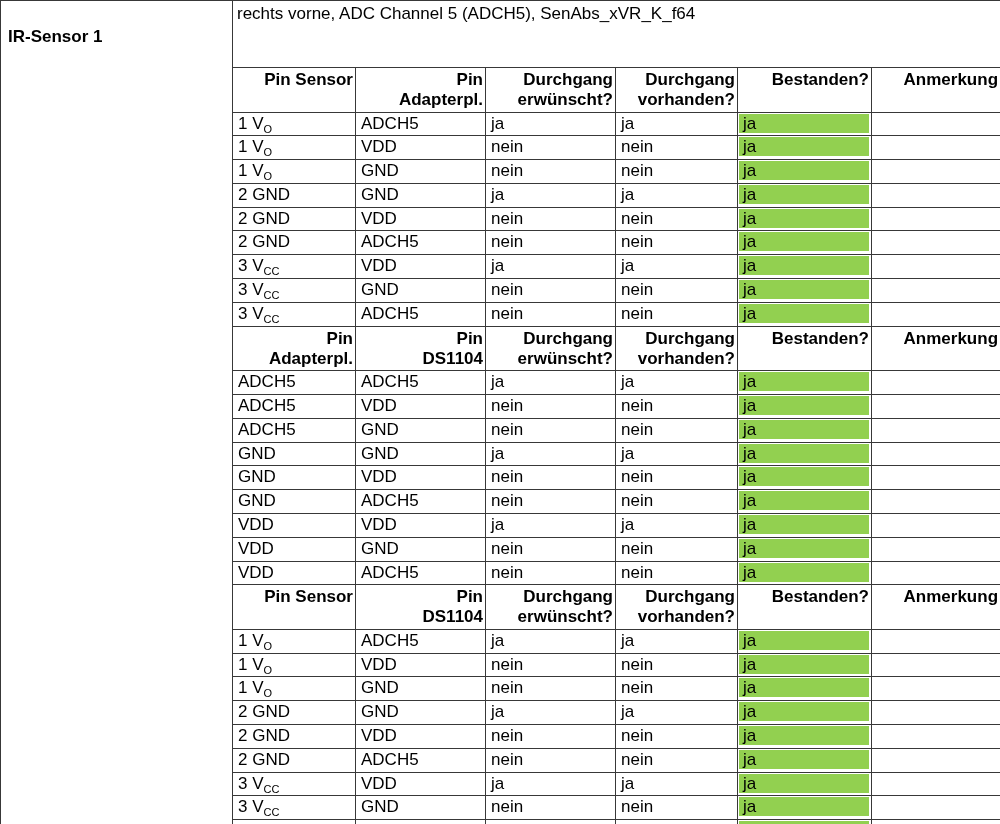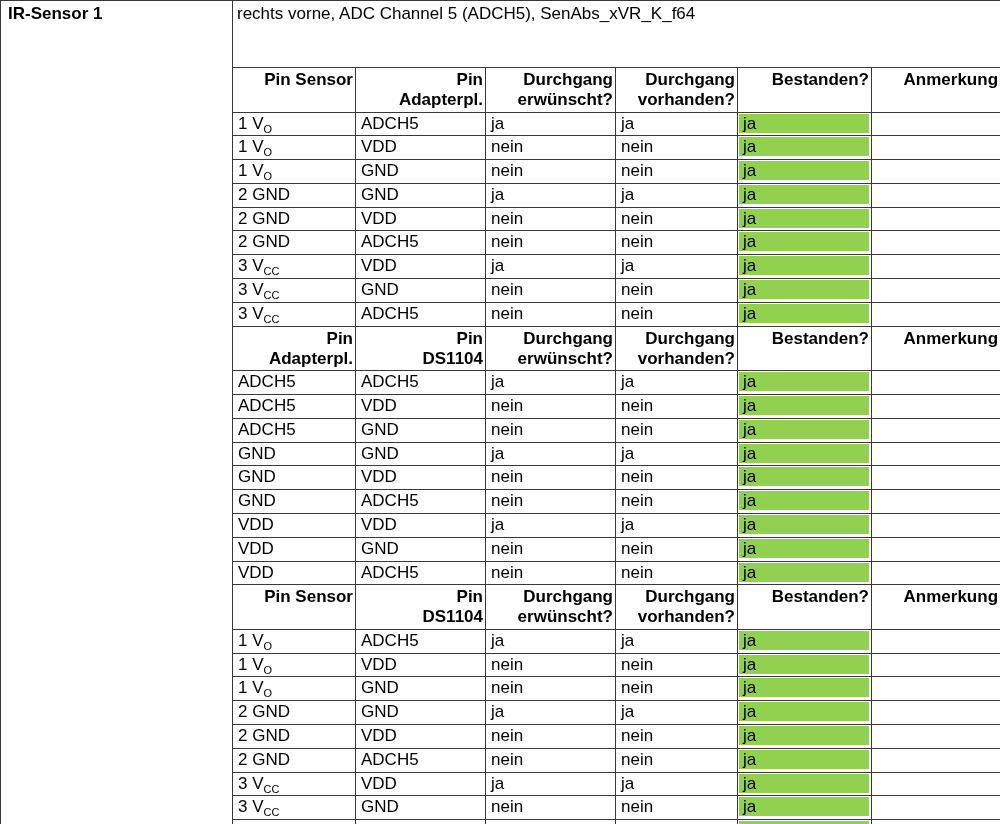--- a/index.html
+++ b/index.html
@@ -14,21 +14,21 @@
   table.grid{
     border-collapse:collapse;table-layout:fixed;width:1000px;
   }
   table.grid td,table.grid th{
     border:1.5px solid var(--border-color);
     vertical-align:top;overflow:hidden;
     font-size:17px;
   }
   
   td.sensor-cell{padding:3px 4px 0 7px;}
-  .sensor-label{font-weight:700;line-height:20px;white-space:nowrap;}
+  .sensor-label{font-weight:700;line-height:20px;white-space:nowrap;margin-top:23px;}
   
   tr.top-row td{height:63px;}
   td.desc-cell{padding:3px 4px 0 4px;line-height:20px;white-space:nowrap;}
   
   tr.header-row th{
     height:41.5px;text-align:right;font-weight:700;
     padding:2px 2px 0 5px;line-height:20px;white-space:nowrap;
   }
   tr.header-row .l1,tr.header-row .l2{white-space:nowrap;}
   

